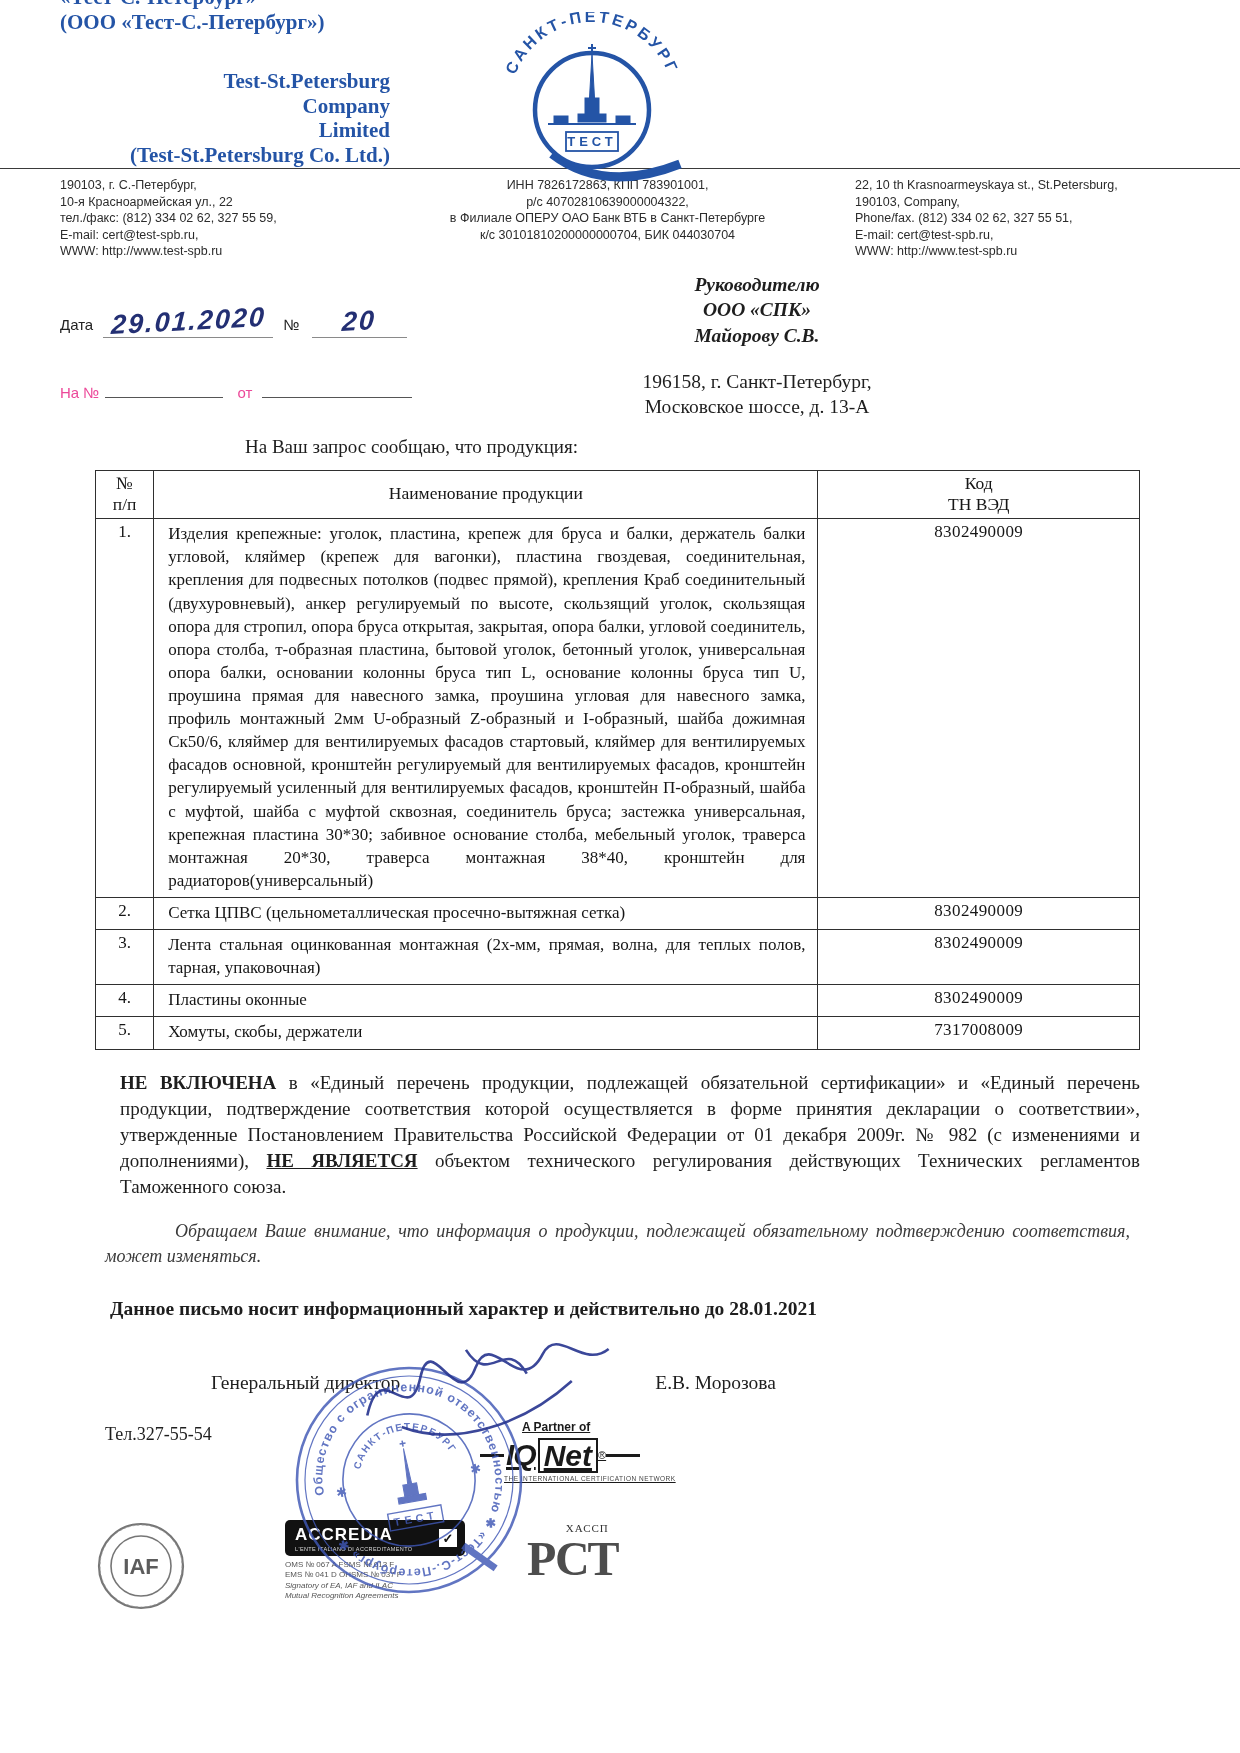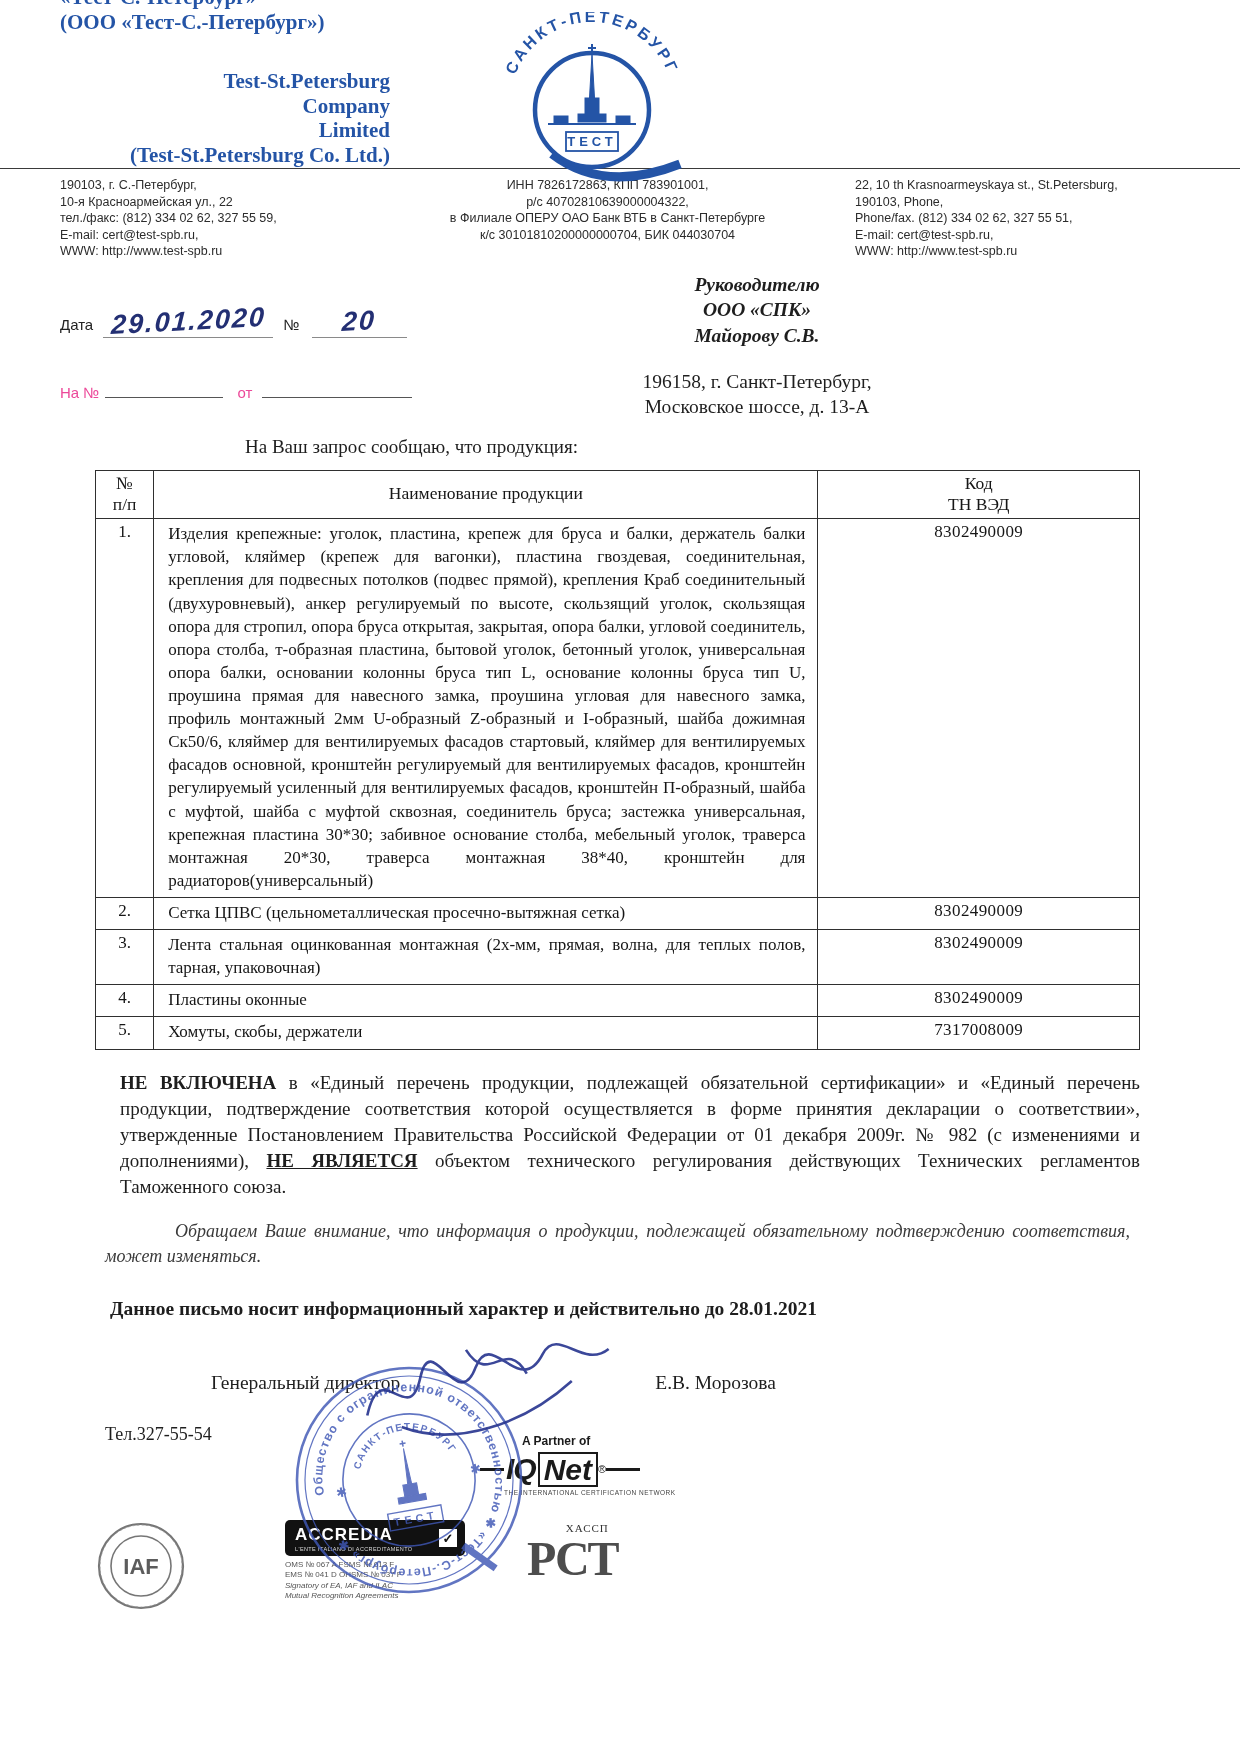--- a/index.html
+++ b/index.html
@@ -58,22 +58,22 @@
 
   
   .sig-area{position:relative;margin-top:52px;height:330px;}
   .sig-row{display:flex;font-size:19.5px;padding-left:36px;}
   .sig-title{margin-left:175px;}
   .sig-name{margin-left:255px;}
   .tel{margin:30px 0 0 105px;font-size:18px;}
   .signature-svg{position:absolute;left:350px;top:-55px;z-index:6;pointer-events:none;}
   .stamp-wrap{position:absolute;left:283px;top:-18px;width:252px;height:252px;z-index:5;}
 
-  .iqnet{position:absolute;left:480px;top:62px;width:200px;z-index:2;
-         font-family:"Liberation Sans",sans-serif;color:#1a1a1a;}
+  .iqnet{position:absolute;left:480px;top:48px;width:200px;z-index:2;
+         font-family:"Liberation Sans",sans-serif;color:#1a1a1a;text-decoration:underline;}
   .iqnet .partner{font-size:12px;font-weight:700;margin-left:42px;}
   .iqnet .mark{display:flex;align-items:center;margin-top:4px;}
   .iqnet .rule{height:3px;background:#1a1a1a;flex:0 0 24px;}
   .iqnet .rule.right{flex:0 0 34px;}
   .iqnet .iq{font-style:italic;font-weight:700;font-size:30px;letter-spacing:-1px;padding:0 2px;}
   .iqnet .net{font-style:italic;font-weight:700;font-size:30px;border:2.5px solid #1a1a1a;
               padding:0 4px;line-height:1.05;}
   .iqnet .reg{font-size:11px;vertical-align:top;}
   .iqnet .tagline{font-size:6.5px;letter-spacing:.5px;color:#444;margin-top:2px;margin-left:24px;}
 
@@ -152,21 +152,21 @@
       <div>WWW:  http://www.test-spb.ru</div>
     </div>
     <div class="addr-center">
       <div>ИНН 7826172863, КПП 783901001,</div>
       <div>р/с 40702810639000004322,</div>
       <div>в Филиале ОПЕРУ ОАО Банк ВТБ в Санкт-Петербурге</div>
       <div>к/с 30101810200000000704, БИК 044030704</div>
     </div>
     <div class="addr-right">
       <div>22,  10 th Krasnoarmeyskaya  st.,  St.Petersburg,</div>
-      <div>190103, Phone,</div>
+      <div>190103, Company,</div>
       <div>Phone/fax.  (812)  334 02 62, 327 55 51,</div>
       <div>E-mail: cert@test-spb.ru,</div>
       <div>WWW:  http://www.test-spb.ru</div>
     </div>
   </div>
 
   <div class="meta">
     <div class="date-line">
       <span>Дата</span>
       <span class="blank-date"><span class="hand">29.01.2020</span></span>

